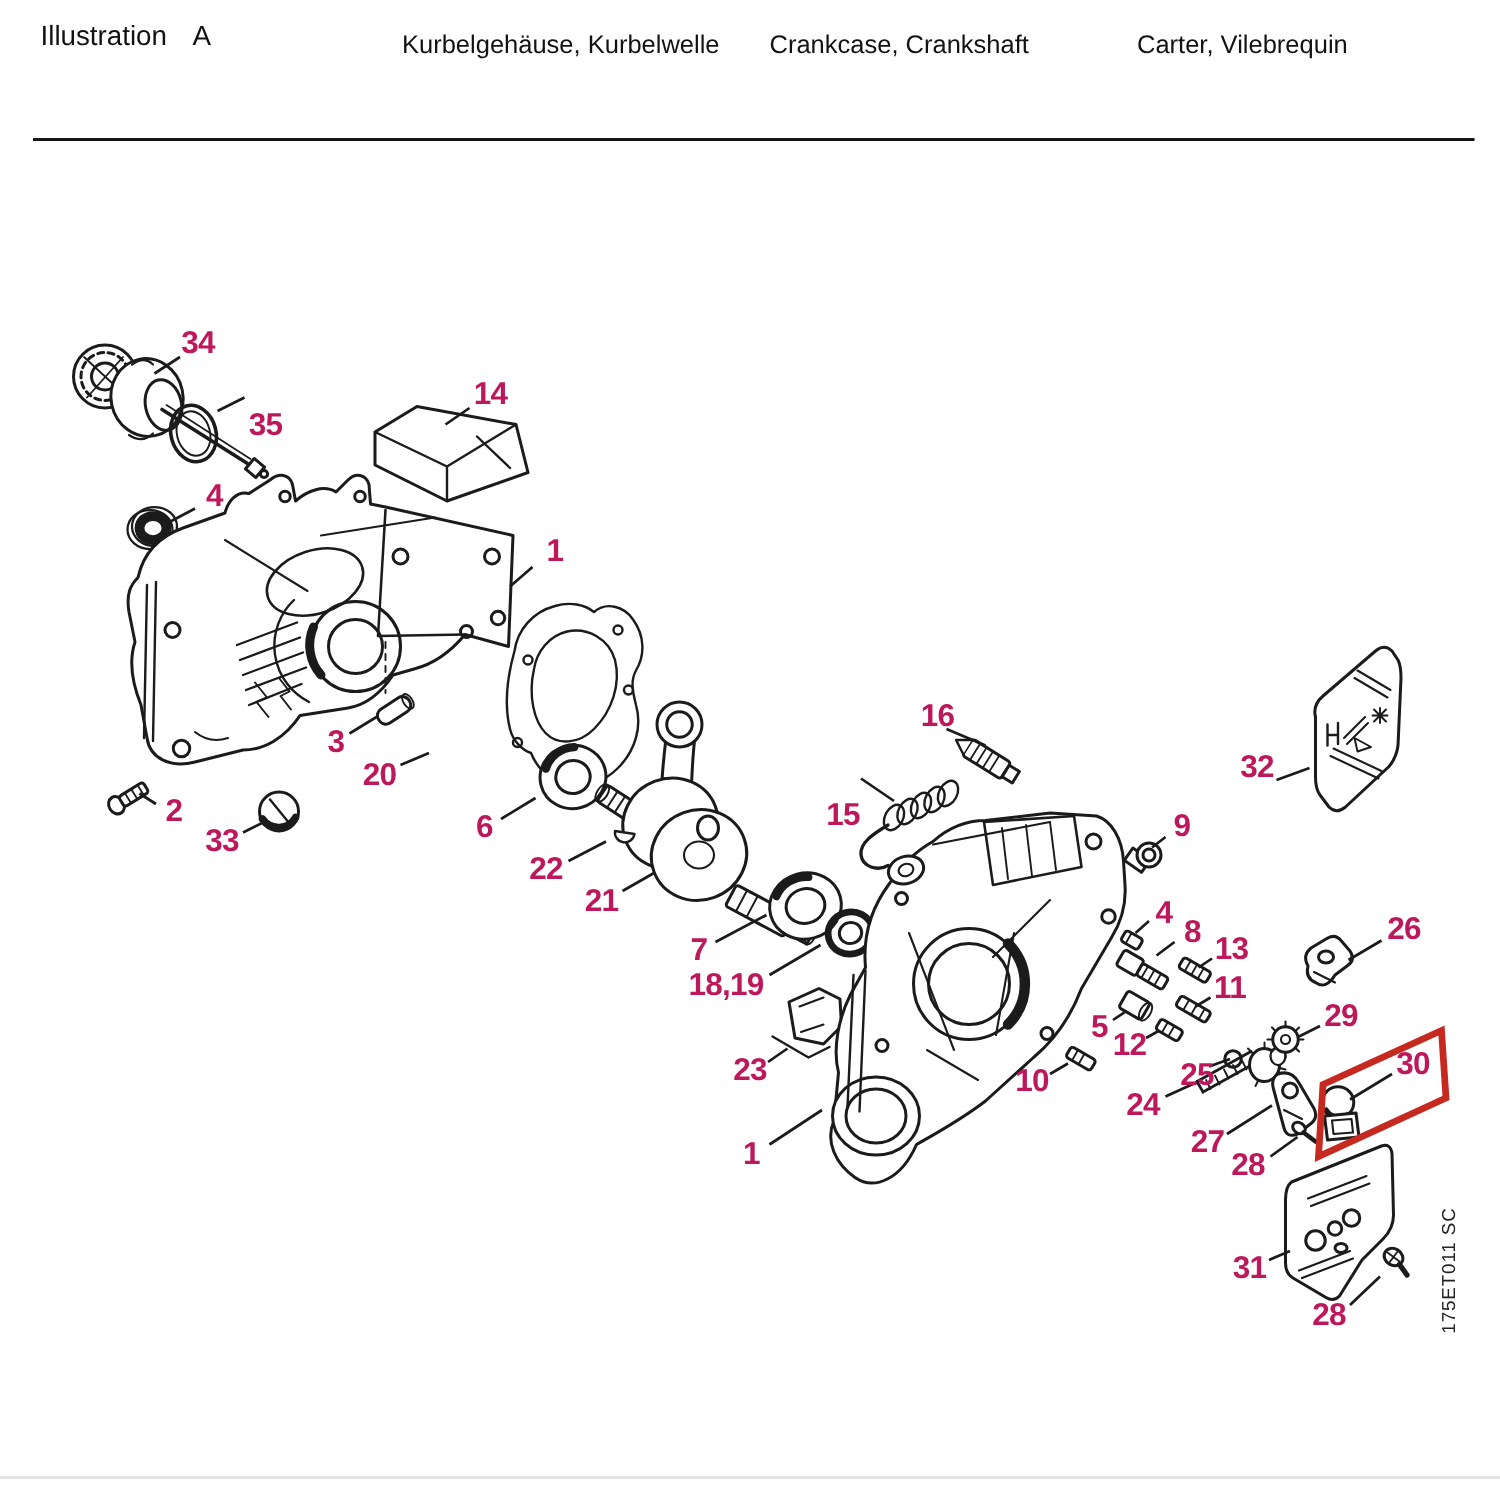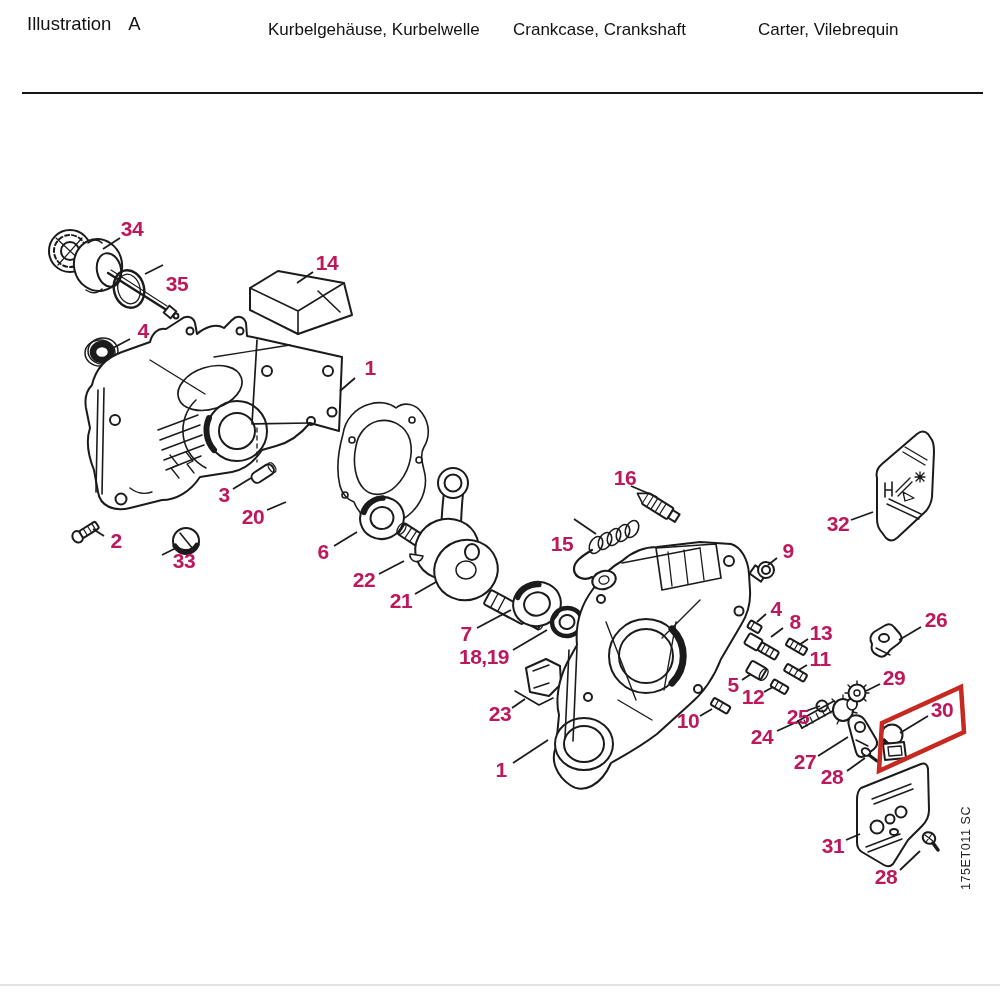--- a/index.html
+++ b/index.html
@@ -363,32 +363,32 @@
 
   <div id="callout-layer">
       <div class="callout" style="left: 132px; top: 229px;">34</div>
       <div class="callout" style="left: 177px; top: 256px; margin-top: 28px;">35</div>
       <div class="callout" style="left: 327px; top: 263px;">14</div>
       <div class="callout" style="left: 143px; top: 331px;">4</div>
       <div class="callout" style="left: 370px; top: 368px;">1</div>
       <div class="callout" style="left: 224px; top: 495px;">3</div>
       <div class="callout" style="left: 253px; top: 517px;">20</div>
       <div class="callout" style="left: 116px; top: 541px;">2</div>
-      <div class="callout" style="left: 148px; top: 561px; margin-left: 36px;">33</div>
+      <div class="callout" style="left: 148px; top: 561px;">33</div>
       <div class="callout" style="left: 323px; top: 552px;">6</div>
       <div class="callout" style="left: 364px; top: 580px;">22</div>
       <div class="callout" style="left: 401px; top: 601px;">21</div>
       <div class="callout" style="left: 625px; top: 478px;">16</div>
       <div class="callout" style="left: 562px; top: 512px; margin-top: 32px;">15</div>
       <div class="callout" style="left: 466px; top: 634px;">7</div>
       <div class="callout" style="left: 484px; top: 657px;">18,19</div>
       <div class="callout" style="left: 500px; top: 714px;">23</div>
       <div class="callout" style="left: 501px; top: 770px;">1</div>
       <div class="callout" style="left: 788px; top: 551px;">9</div>
-      <div class="callout" style="left: 838px; top: 524px;">32</div>
+      <div class="callout" style="left: 838px; top: 512px;">32</div>
       <div class="callout" style="left: 776px; top: 609px;">4</div>
       <div class="callout" style="left: 795px; top: 622px;">8</div>
       <div class="callout" style="left: 821px; top: 633px;">13</div>
       <div class="callout" style="left: 820px; top: 659px;">11</div>
       <div class="callout" style="left: 733px; top: 685px;">5</div>
       <div class="callout" style="left: 753px; top: 697px; text-align: center;">12</div>
       <div class="callout" style="left: 936px; top: 620px;">26</div>
       <div class="callout" style="left: 894px; top: 678px;">29</div>
       <div class="callout" style="left: 942px; top: 710px;">30</div>
       <div class="callout" style="left: 798px; top: 717px;">25</div>

